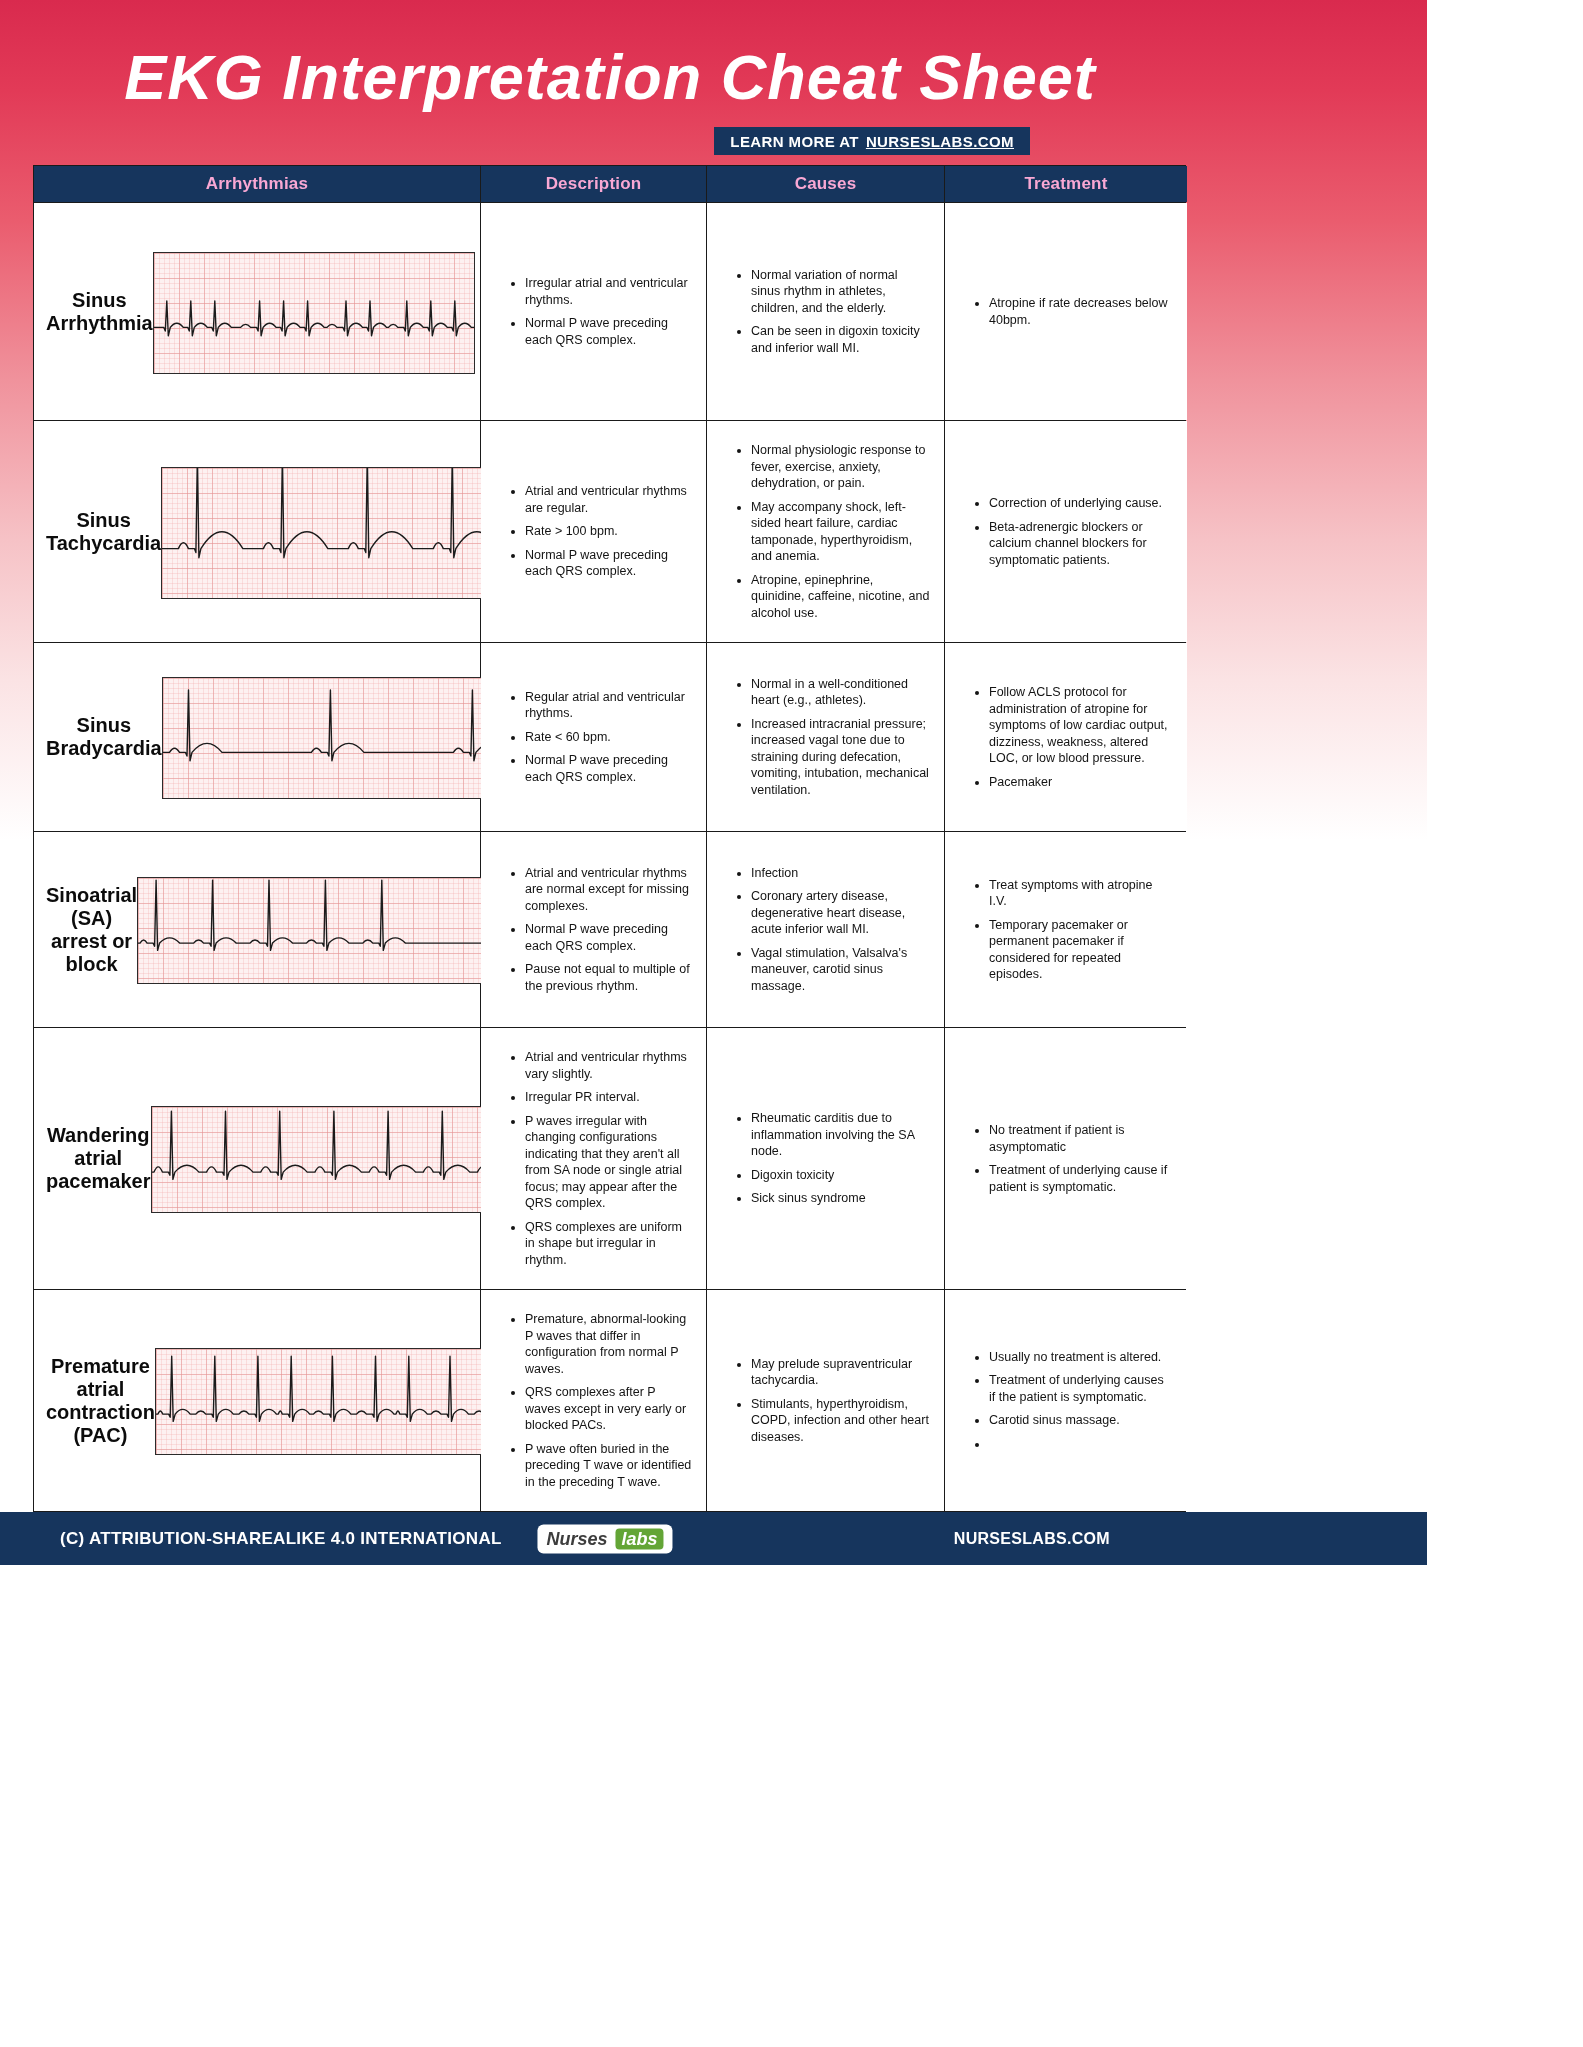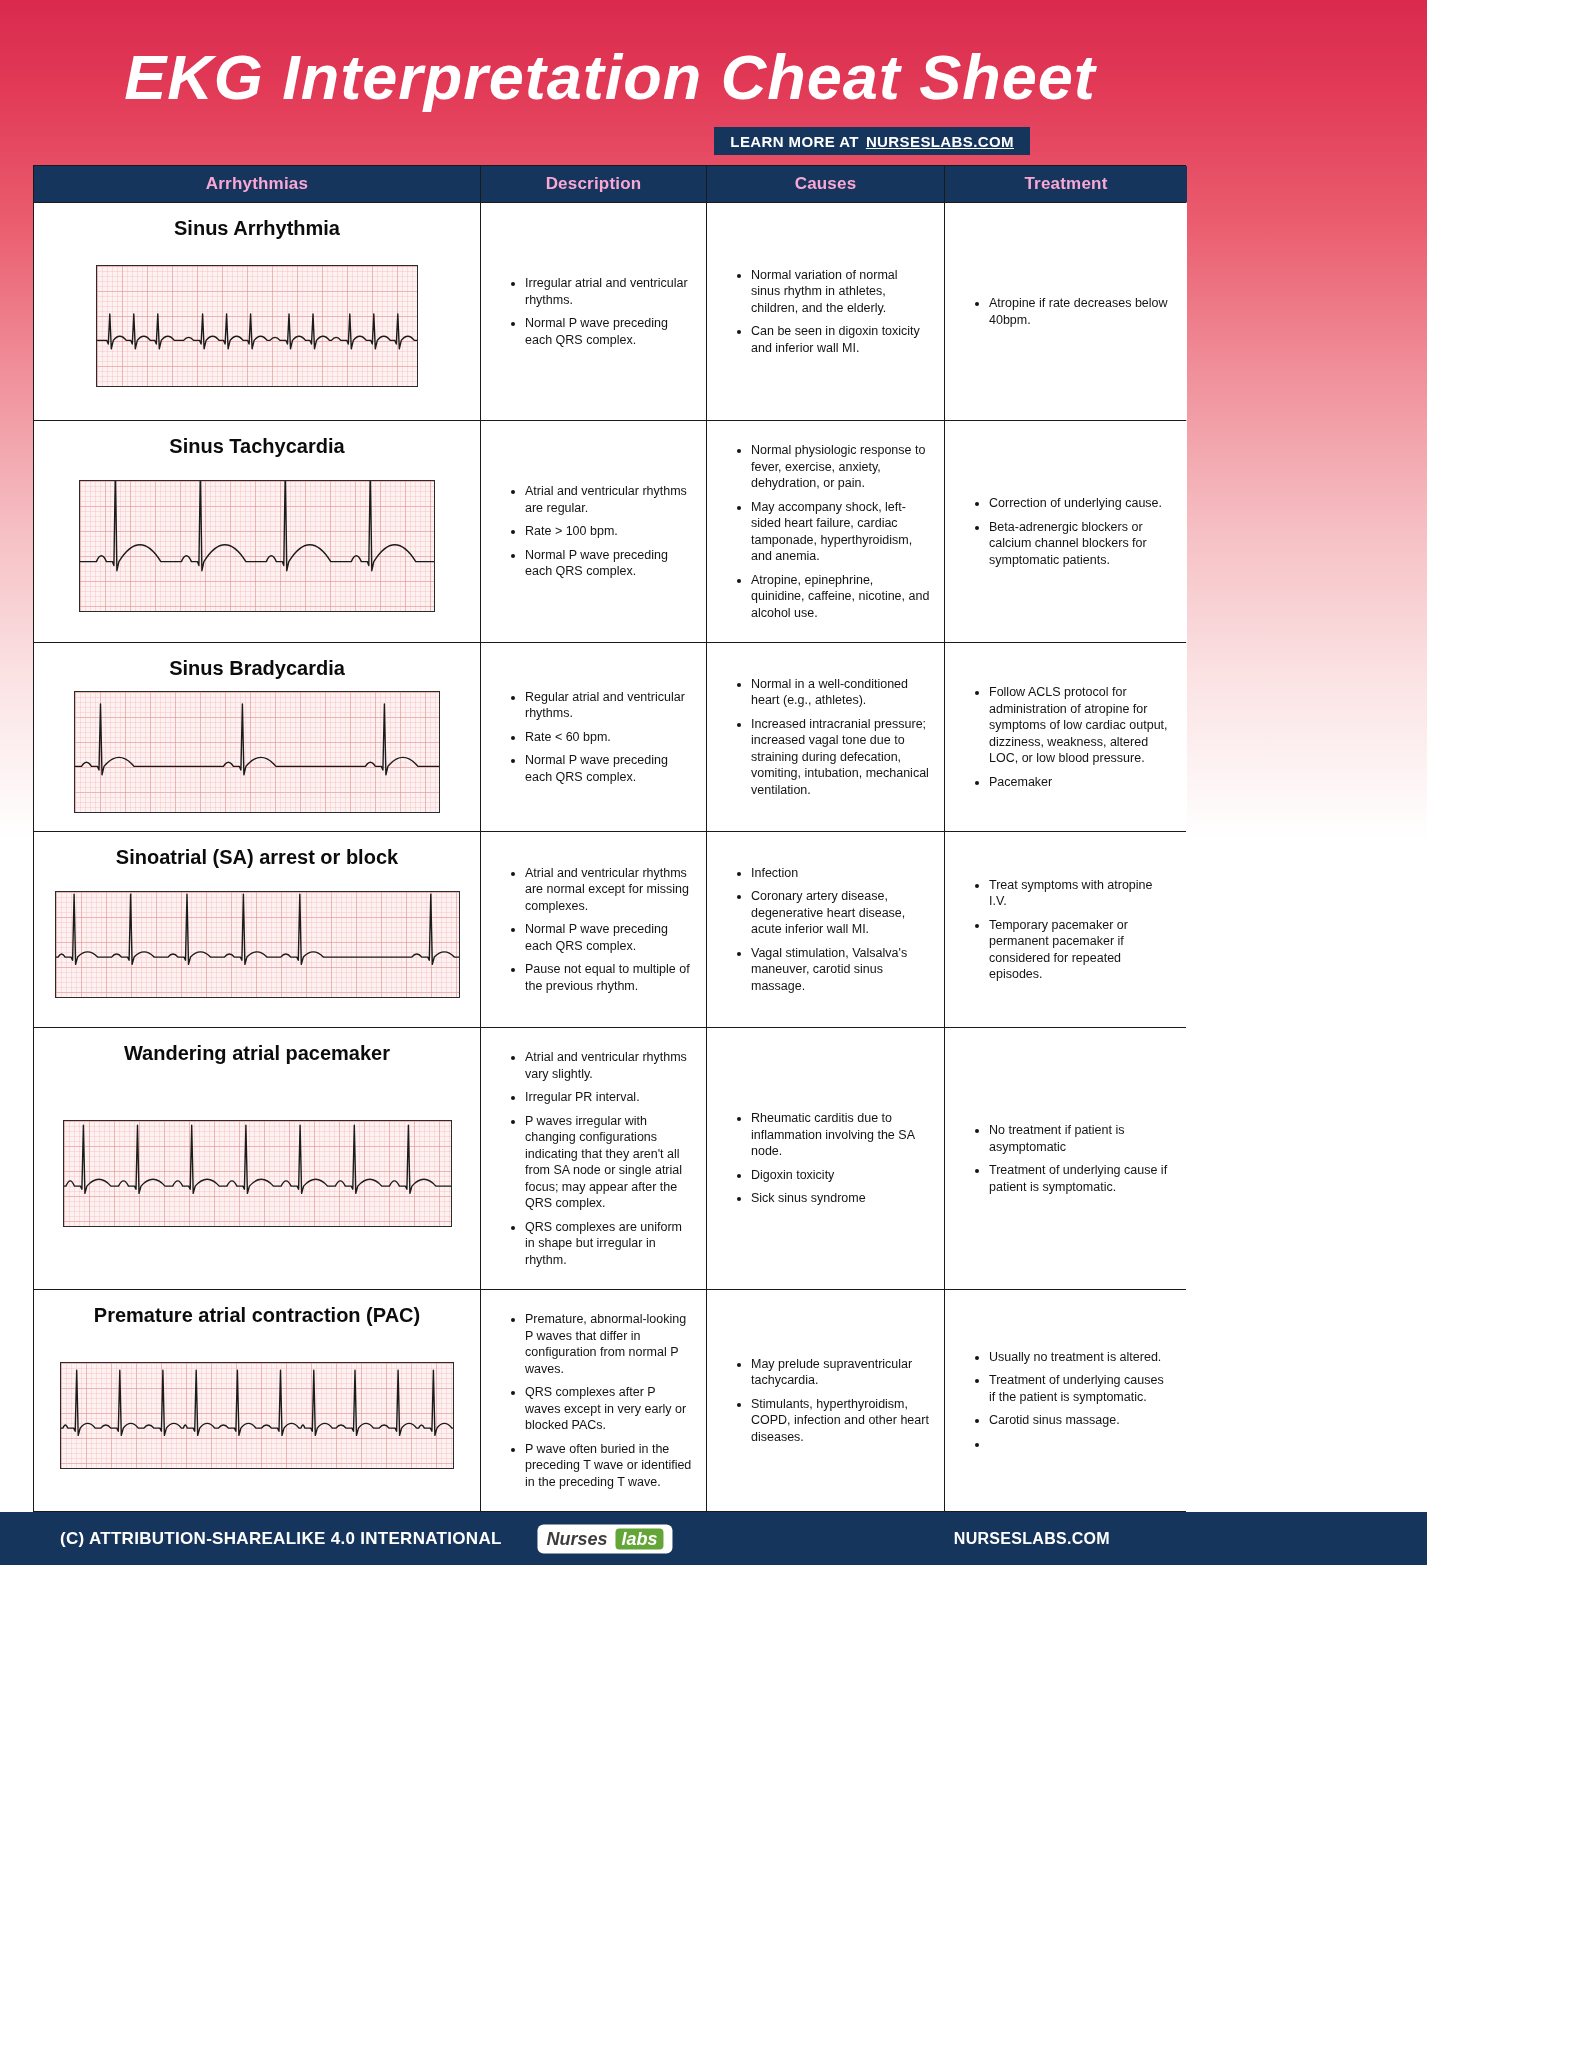--- a/index.html
+++ b/index.html
@@ -15,21 +15,21 @@
   .learn-bar .link{color:#fff;text-decoration:underline;margin-left:7px;cursor:pointer;}
 
   .table{position:absolute;top:165px;left:33px;width:1153px;border:1px solid #1a1a1a;background:#fff;}
   .thead,.trow{display:grid;grid-template-columns:447px 226px 238px 242px;}
   .th{background:#16355d;color:#f9a8d4;font-weight:bold;font-size:17px;text-align:center;
     padding:8px 0;border-right:1px solid #1a1a1a;letter-spacing:.2px;}
   .th:last-child{border-right:none}
   .trow{border-top:1px solid #1a1a1a;}
   .cell{border-right:1px solid #1a1a1a;background:#fff;}
   .cell:last-child{border-right:none}
-  .arr-cell{display:flex;flex-direction:column;align-items:center;padding:10px 12px 14px;}
+  .arr-cell{display:flex;flex-direction:row;align-items:center;padding:10px 12px 14px;}
   .row-title{font-size:20px;font-weight:bold;color:#0c0c0c;text-align:center;margin-top:4px;}
   .ekg-wrap{flex:1;display:flex;align-items:center;line-height:0;margin-top:6px;}
   .ekg-frame{border:1.5px solid #2b2b2b;line-height:0;}
   .ekg-frame svg{display:block}
   .list-cell{display:flex;align-items:center;padding:14px 14px 14px 24px;}
   ul.bullets{list-style:disc outside;padding-left:20px;font-size:12.5px;line-height:1.32;color:#141414;width:100%;}
   ul.bullets li{margin:7px 0;min-height:14px;}
 
   .footer{position:absolute;top:1512px;left:0;width:1583px;height:53px;background:#16355d;color:#fff;}
   .footer .license{position:absolute;left:60px;top:50%;transform:translateY(-50%);

